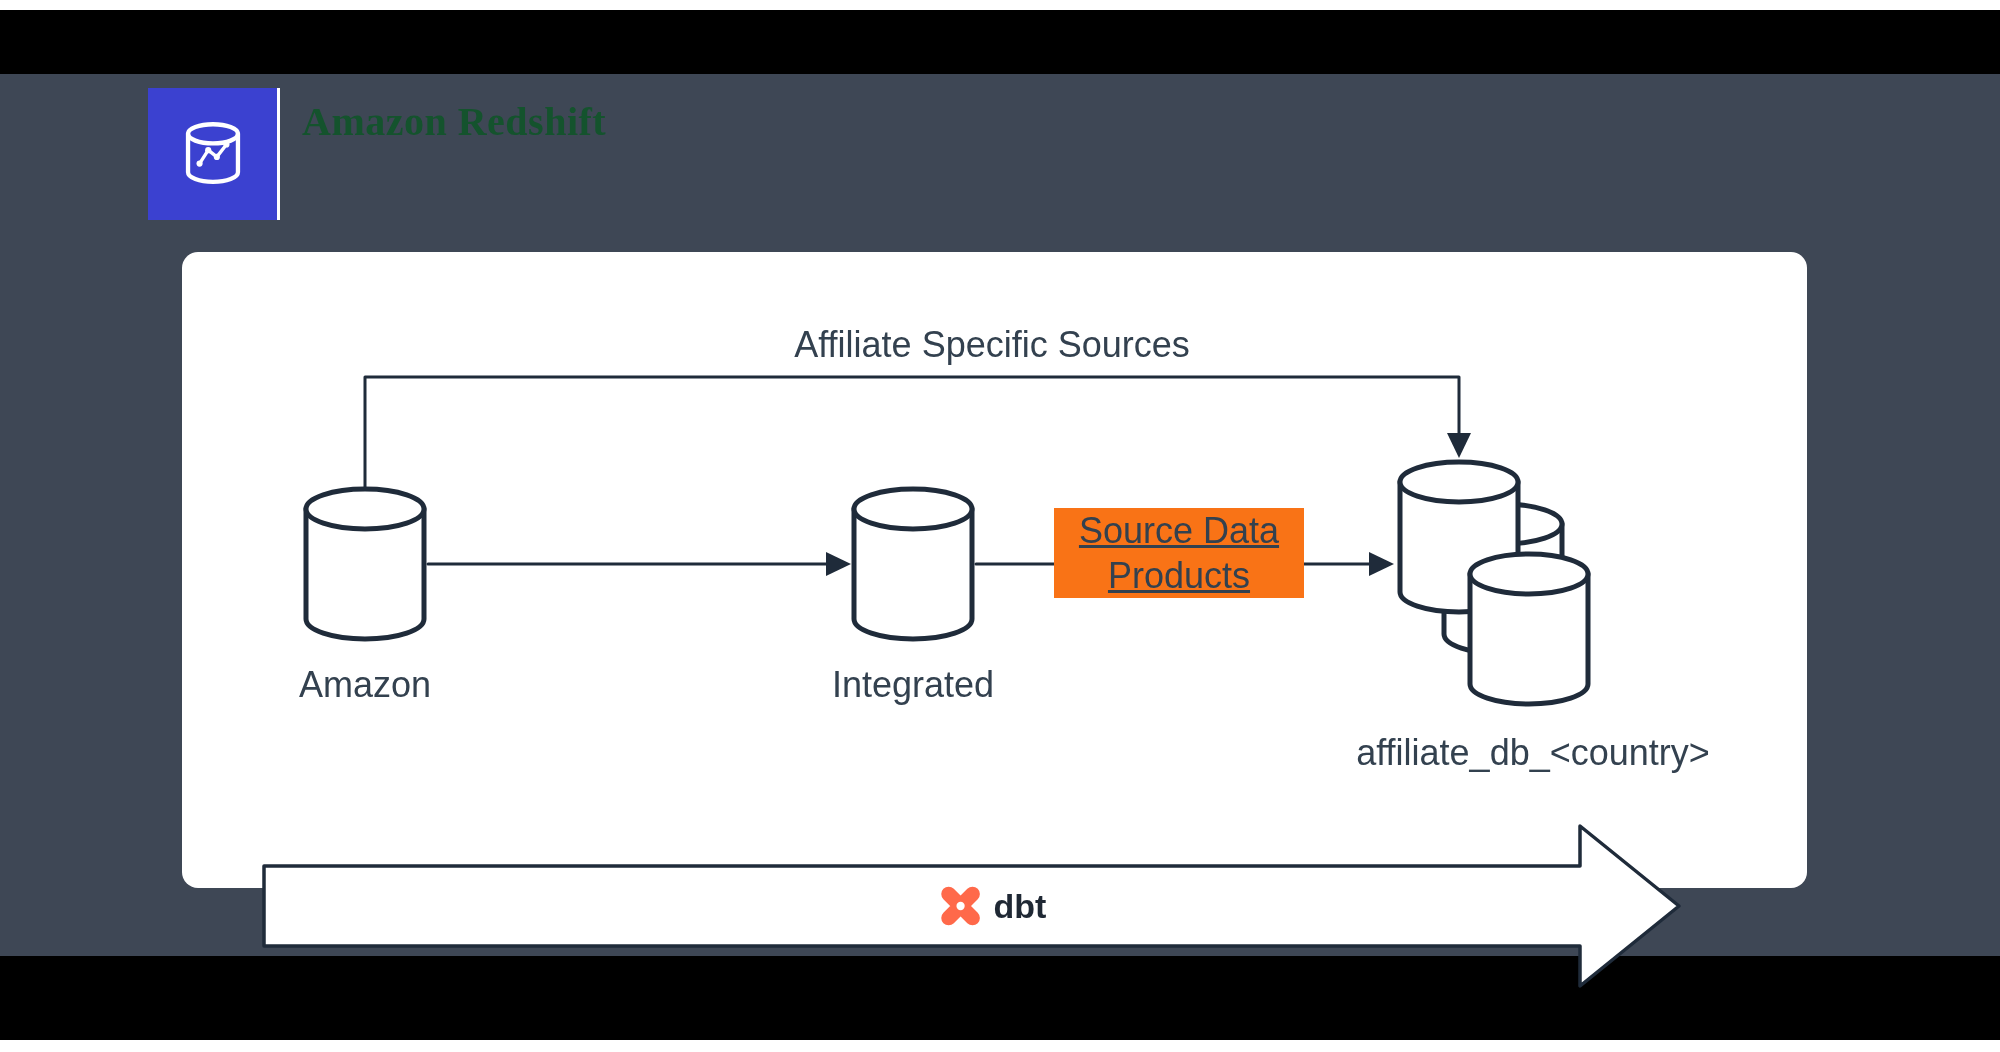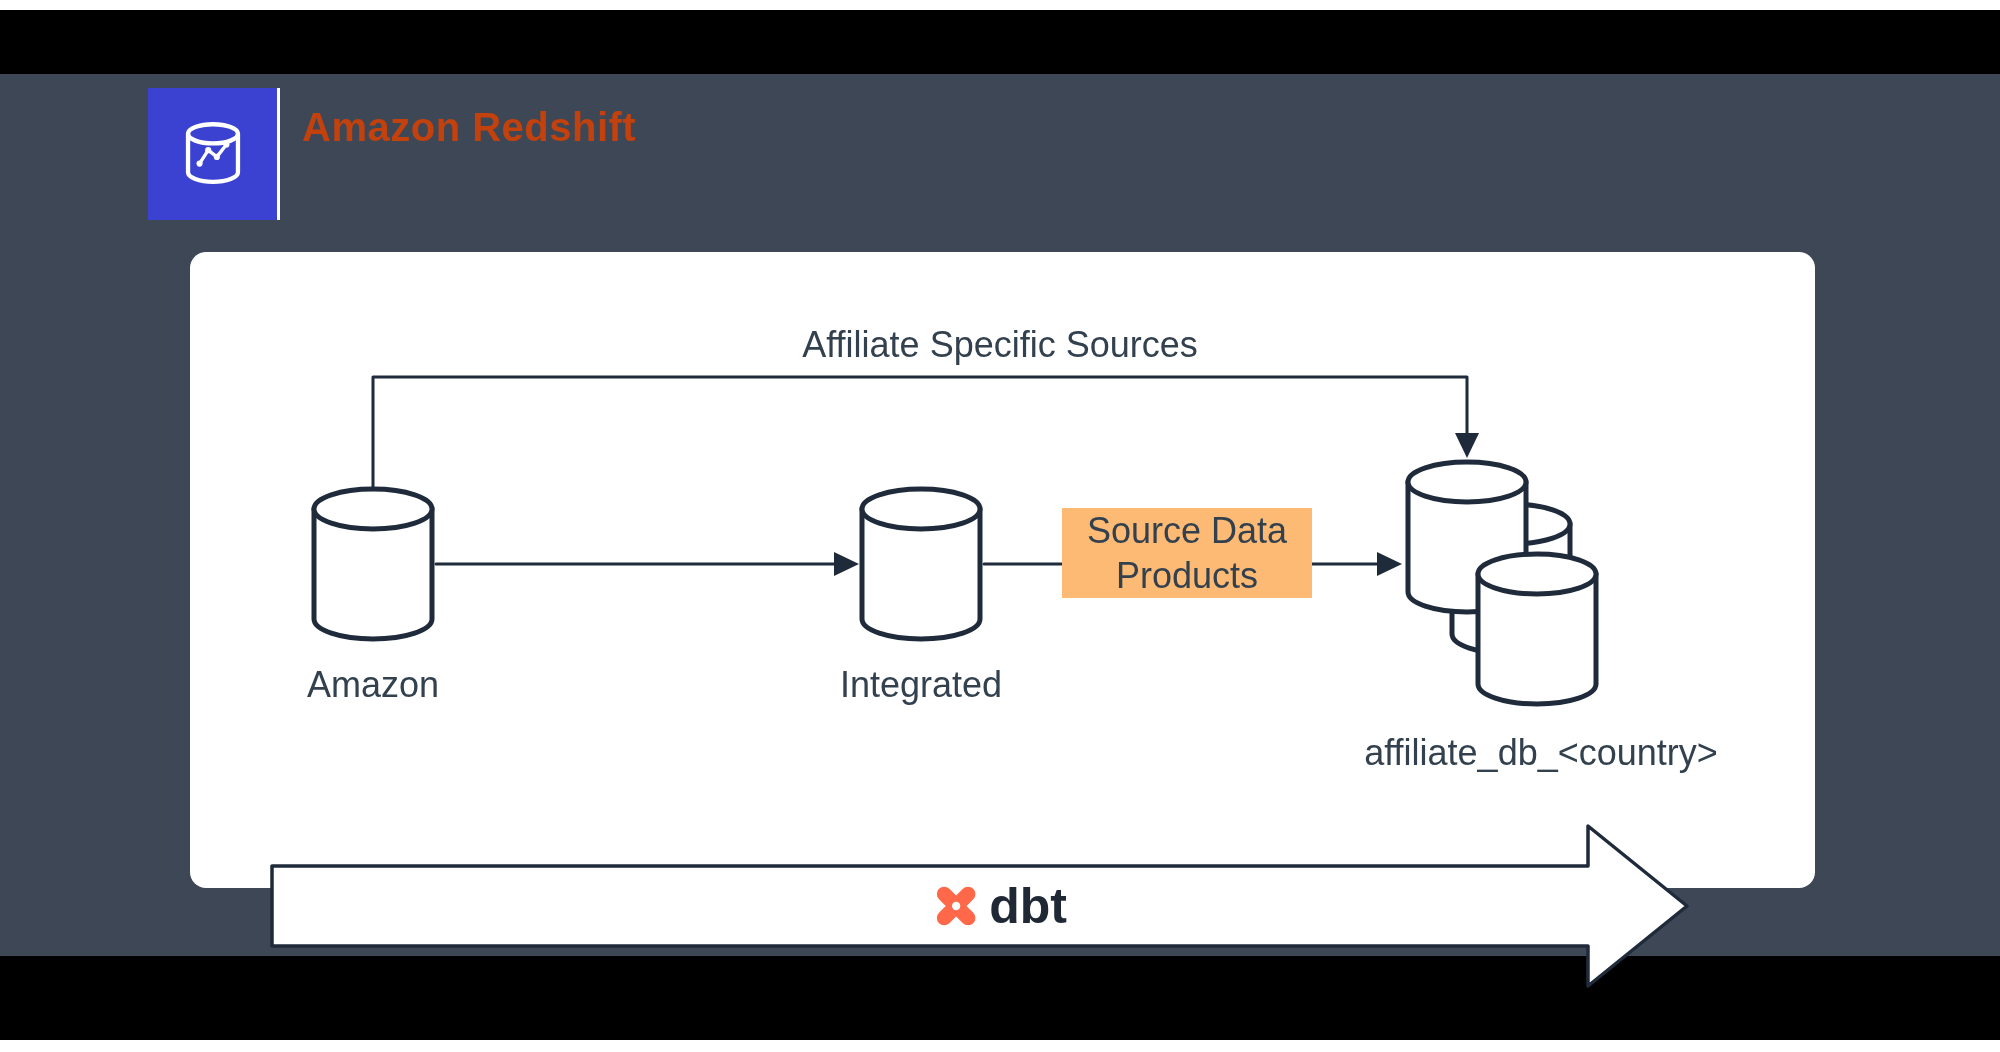--- a/index.html
+++ b/index.html
@@ -17,41 +17,42 @@
   .band-top{ top:10px; height:64px; }
   .band-bottom{ top:956px; height:84px; }
 
   .main-bg{
     position:absolute; left:0; top:74px;
     width:2000px; height:882px;
     background:#3e4755;
   }
 
   .panel{
-    position:absolute; left:190px; top:178px;
+    position:absolute; left:182px; top:178px;
     width:1625px; height:636px;
     background:#ffffff;
     border-radius:16px;
   }
 
   .redshift-icon{
     position:absolute; left:148px; top:88px;
     width:132px; height:132px;
     background:#3b41d0;
     z-index:5;
     display:flex; align-items:center; justify-content:center;
     border-right:3px solid #ffffff;
   }
 
   .app-title{
-    position:absolute; left:302px; top:105px;
+    position:absolute; left:302px; top:98px;
     font-size:40px; font-weight:bold;
-    color:#c2410c;
+    color:#14532d;
     z-index:4;
     letter-spacing:0.5px;
+    font-family:Liberation Serif, serif;
   }
 
   .diagram-svg{
     position:absolute; left:0; top:0;
     width:1625px; height:770px;
   }
 
   .lbl{
     position:absolute;
     color:#33414f;
@@ -62,32 +63,33 @@
   .lbl-affiliate-sources{ left:810px; top:72px; }
   .lbl-sources{ left:183px; top:412px; }
   .lbl-integrated{ left:731px; top:412px; }
   .lbl-affdb{ left:1351px; top:480px;text-align:center; }
   .lbl-sdp{
     left:997px; top:256px;
     width:250px;
     white-space:normal;
     text-align:center;
     line-height:1.25;
-    background:#fdba74;
+    background:#f97316;
     transform:translateX(-50%);
+    text-decoration:underline;
   }
 
   .dbt-brand{
     position:absolute; left:810px; top:654px;
     transform:translate(-50%,-50%);
     display:flex; align-items:center; gap:10px;
     z-index:3;
   }
   .dbt-brand .dbt-text{
-    font-size:50px; font-weight:bold; color:#1f2834;
+    font-size:34px; font-weight:bold; color:#1f2834;
   }
 </style>
 </head>
 <body>
 
 <div class="stage">
 
   <div class="band band-top"></div>
   <div class="band band-bottom"></div>
 

